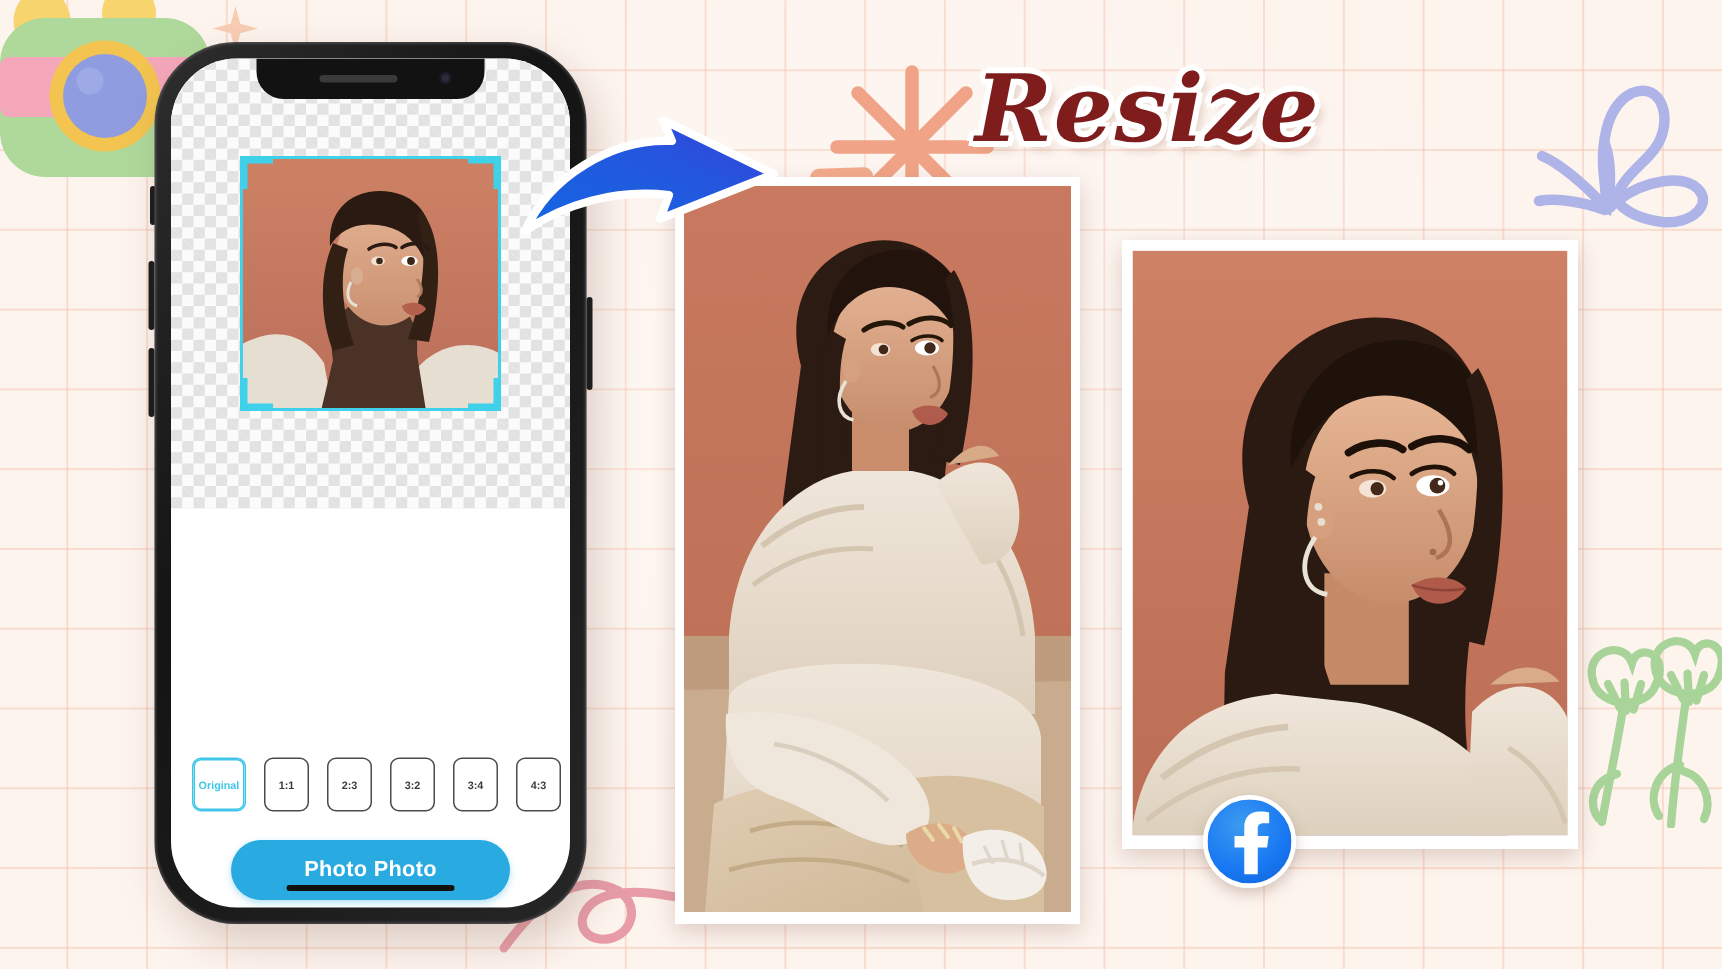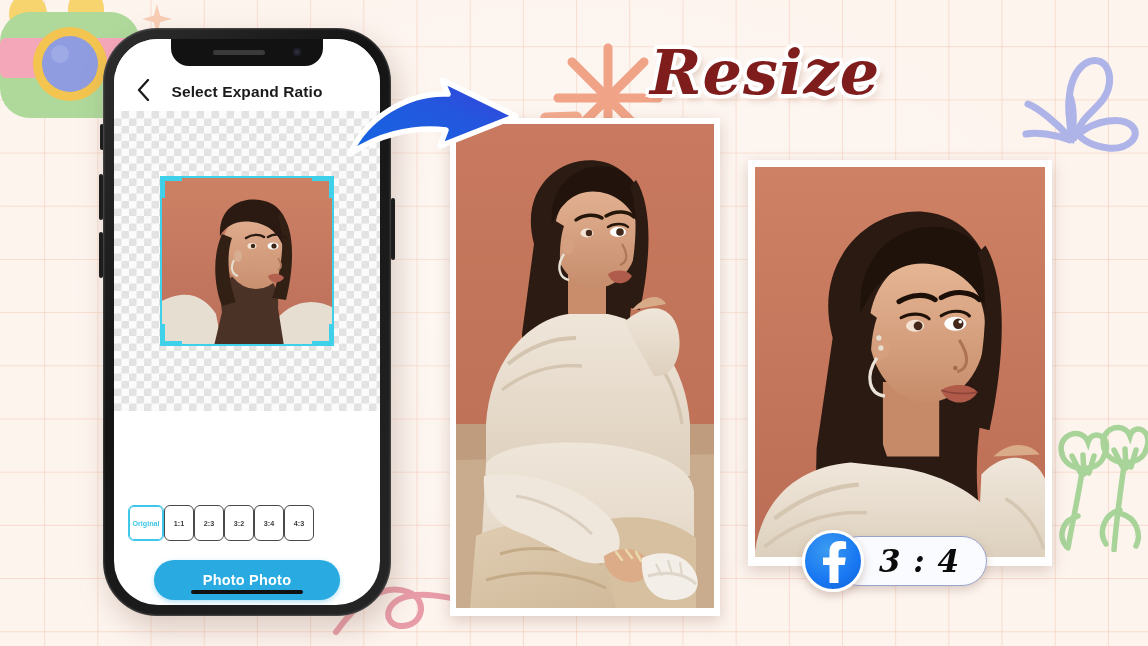--- a/index.html
+++ b/index.html
@@ -147,21 +147,21 @@
   .h-tr-h{right:-2px;top:-2px;width:22px;height:5px;}
   .h-tr-v{right:-2px;top:-2px;width:5px;height:22px;}
   .h-bl-h{left:-2px;bottom:-2px;width:22px;height:5px;}
   .h-bl-v{left:-2px;bottom:-2px;width:5px;height:22px;}
   .h-br-h{right:-2px;bottom:-2px;width:22px;height:5px;}
   .h-br-v{right:-2px;bottom:-2px;width:5px;height:22px;}
 
   
   .ratio-row{
     position:absolute;left:0;right:0;top:462px;height:44px;
-    display:flex;align-items:center;padding-left:14px;
+    display:flex;align-items:center;gap:12px;padding-left:14px;
     overflow:hidden;
   }
   .chip{
     flex:0 0 auto;width:28px;height:34px;border-radius:6px;
     border:1.6px solid #4a4a4a;background:#fff;
     display:flex;align-items:center;justify-content:center;
     font-size:7.2px;font-weight:bold;color:#3a3a3a;cursor:pointer;
   }
   .chip.active{border-color:#3fc6e8;color:#3fc6e8;box-shadow:0 0 0 1px #3fc6e8 inset;}
   .chip.w-orig{width:34px;}
@@ -310,28 +310,20 @@
     <div class="side-btn sb-power"></div>
 
     <div class="phone-body">
       <div class="phone-screen">
 
         <div class="notch">
           <div class="notch-speaker"></div>
           <div class="notch-cam"></div>
         </div>
 
-        <div class="app-header">
-          <div class="back-btn">
-            <svg width="13" height="22" viewBox="0 0 13 22">
-              <path d="M11 1 L2 11 L11 21" fill="none" stroke="#1b1b1b" stroke-width="2.3" stroke-linecap="round" stroke-linejoin="round"></path>
-            </svg>
-          </div>
-          <div class="app-title">Select Expand Ratio</div>
-        </div>
 
         <div class="canvas-area">
           <div class="crop-wrap">
             <div class="crop-photo">
               <svg viewBox="0 0 174 170" width="174" height="170" preserveAspectRatio="xMidYMid slice">
                 <defs>
                   <linearGradient id="bg1" x1="0" y1="0" x2="0" y2="1">
                     <stop offset="0%" stop-color="#cd8164"></stop>
                     <stop offset="100%" stop-color="#bb6f5b"></stop>
                   </linearGradient>
@@ -543,16 +535,15 @@
     </div>
   </div>
 
 
   <div class="badge badge-34">
     <div class="badge-icon fb-icon">
       <svg width="34" height="44" viewBox="0 0 34 44">
         <path d="M22.5 44 V26 h6.2 l1.1 -7.6 h-7.3 v-4.8 c0 -2.2 0.8 -3.7 3.9 -3.7 h3.7 V2.6 C29.2 2.4 26.6 2 23.7 2 c-6.1 0 -10.2 3.7 -10.2 10.6 v5.8 H7 V26 h6.5 v18 Z" fill="#ffffff"></path>
       </svg>
     </div>
-    <div class="badge-pill">3 : 4</div>
   </div>
 
 </div>
 
 </body></html>

